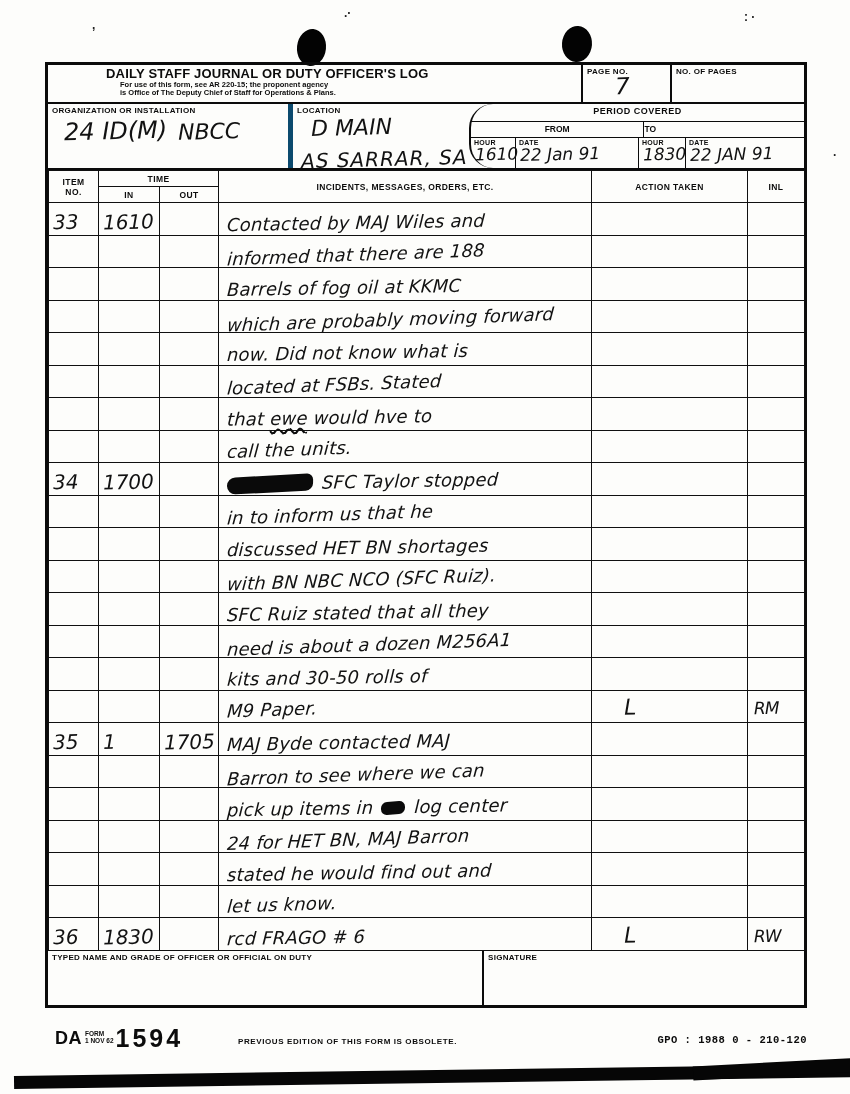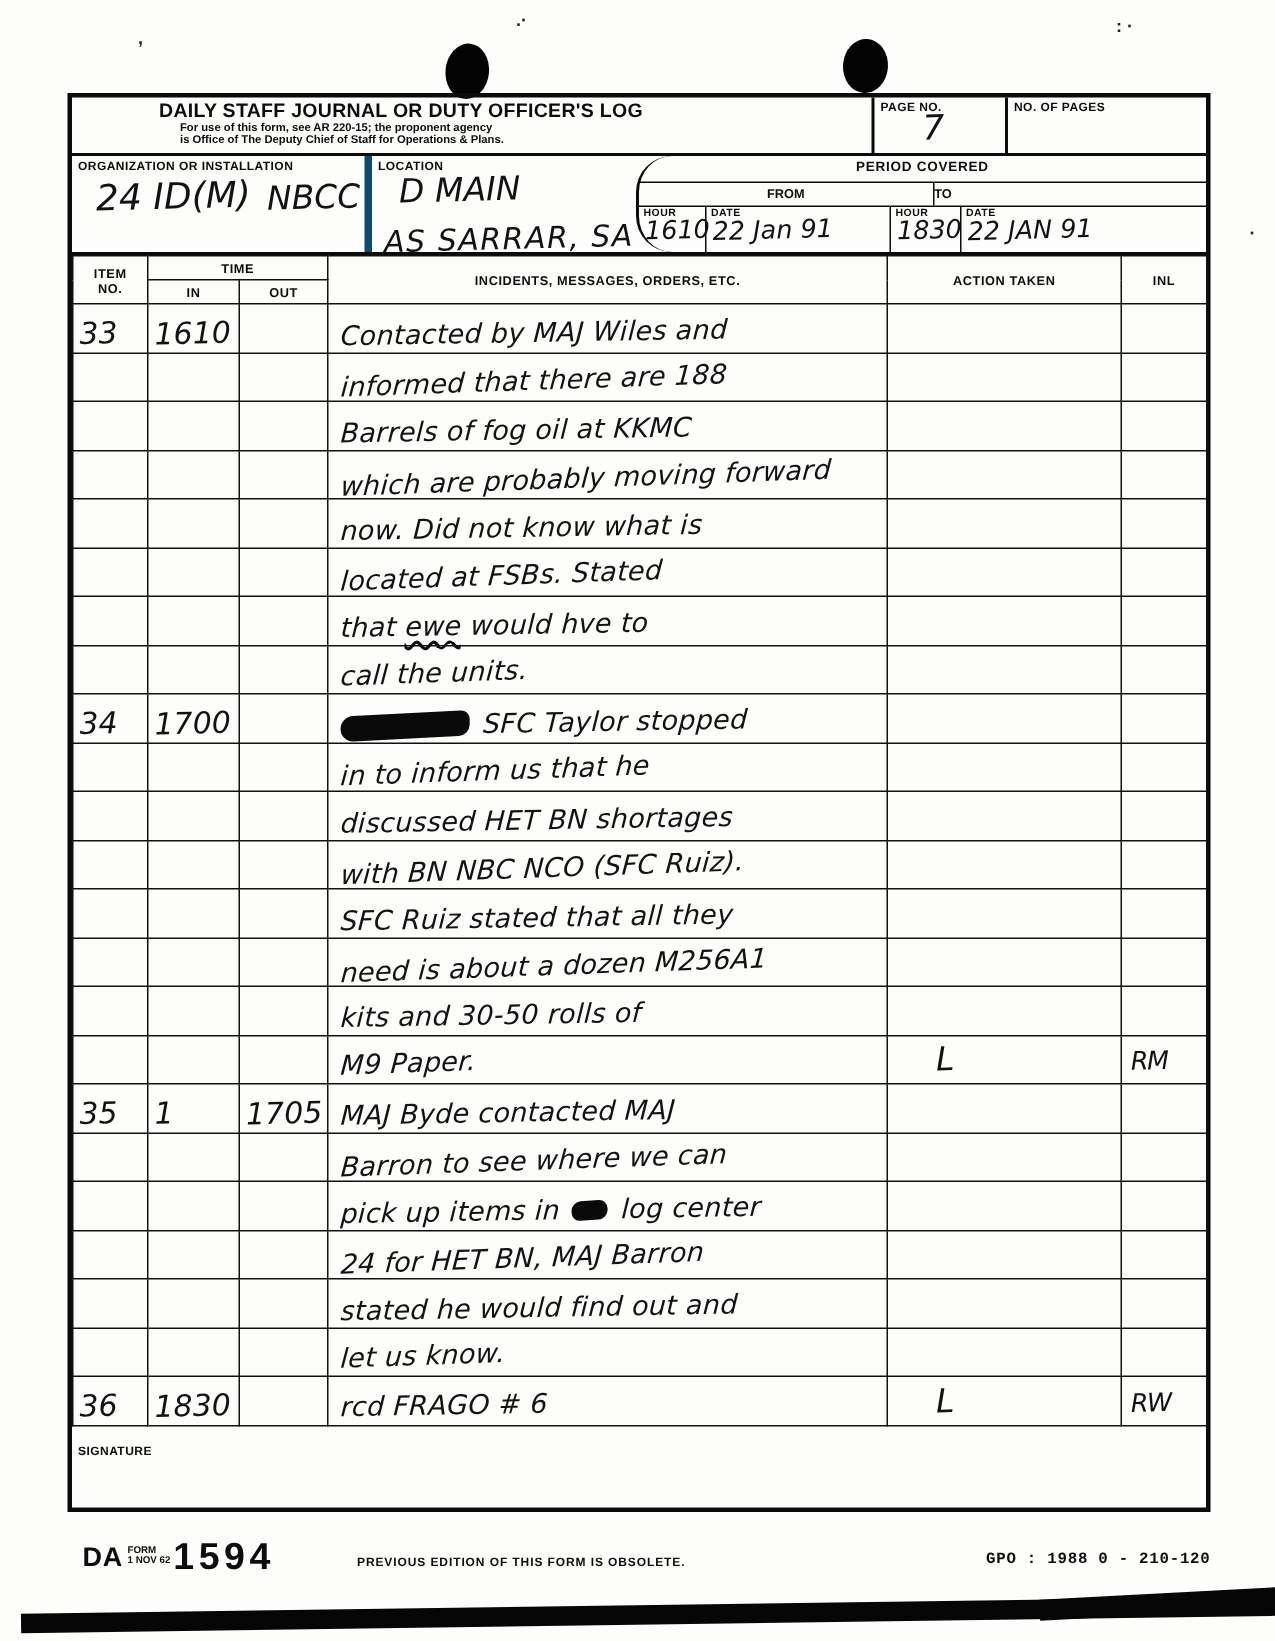--- a/index.html
+++ b/index.html
@@ -21,21 +21,21 @@
   .title-cell{flex:1;padding:2px 0 0 58px;box-sizing:border-box;}
   .form-title{font-size:13px;font-weight:bold;letter-spacing:0.2px;line-height:14px;white-space:nowrap;}
   .form-sub{font-size:7.5px;font-weight:bold;line-height:8.2px;margin-left:14px;white-space:nowrap;}
   .pageno-cell{width:89px;border-left:2px solid #0b0b0b;box-sizing:border-box;padding:2px 0 0 4px;}
   .nop-cell{width:134px;border-left:2px solid #0b0b0b;box-sizing:border-box;padding:2px 0 0 4px;}
   .boxlabel{font-size:8px;font-weight:bold;letter-spacing:0.3px;white-space:nowrap;}
   .pageno-val{font-size:23px;margin:-3px 0 0 28px;}
 
   
   .hrow2{display:flex;border-bottom:2px solid #0b0b0b;height:64px;}
-  .org-cell{width:195px;box-sizing:border-box;padding:2px 0 0 4px;}
+  .org-cell{width:240px;box-sizing:border-box;padding:2px 0 0 4px;}
   .loc-cell{width:181px;border-left:5px solid #0c4a6e;box-sizing:border-box;padding:2px 0 0 4px;}
   .period-cell{flex:1;border-left:2px solid #0b0b0b;display:flex;flex-direction:column;border-radius:24px;}
   .p-label{height:15px;border-bottom:1.5px solid #0b0b0b;text-align:center;font-size:9px;font-weight:bold;padding-top:2px;letter-spacing:0.5px;}
   .p-fromto{display:flex;height:15px;border-bottom:1.5px solid #0b0b0b;}
   .p-from{flex:1.08;border-right:1.5px solid #0b0b0b;text-align:center;font-size:8.5px;font-weight:bold;padding-top:2px;}
   .p-to{flex:1;text-align:left;font-size:8.5px;font-weight:bold;padding-top:2px;}
   .p-values{display:flex;flex:1;}
   .p-vcell{box-sizing:border-box;padding:1px 0 0 3px;position:relative;}
   .p-vcell .boxlabel{font-size:7px;}
   .w-fh{width:45px;border-right:1.5px solid #0b0b0b;}
@@ -68,21 +68,21 @@
   tr:nth-child(odd) .t{transform:rotate(-1deg) skewX(-4deg);}
   tr:nth-child(even) .t{transform:rotate(-2deg) skewX(-6deg);}
   .squig{text-decoration:underline wavy 1.5px #0c0c0c;text-underline-offset:3px;}
   .blob{display:inline-block;background:#0a0a0a;vertical-align:middle;}
   .blob.big{width:86px;height:17px;border-radius:9px 7px 8px 10px;transform:rotate(-2deg);margin:0 9px 2px 0;}
   .blob.sm{width:24px;height:13px;border-radius:6px;transform:rotate(-3deg);margin:0 3px 2px 2px;}
 
   
   .sig-row{display:flex;height:54px;}
   .sig-left{width:436px;border-right:2px solid #0b0b0b;box-sizing:border-box;padding:2px 0 0 4px;}
-  .sig-right{flex:1;padding:12px 0 0 4px;}
+  .sig-right{flex:1;padding:2px 0 0 4px;}
 
   
   .footer{position:absolute;left:55px;top:1026px;width:752px;}
   .da-block{position:absolute;left:0;top:0;display:flex;align-items:flex-start;}
   .da-big{font-size:18px;font-weight:bold;letter-spacing:0.5px;line-height:24px;}
   .da-mini{display:flex;flex-direction:column;margin:4px 2px 0 3px;}
   .da-mini span{font-size:6.5px;font-weight:bold;line-height:7px;white-space:nowrap;}
   .da-num{font-size:25px;font-weight:bold;letter-spacing:3px;line-height:24px;}
   .prev-ed{position:absolute;left:183px;top:11px;font-size:8px;font-weight:bold;letter-spacing:0.6px;}
   .gpo{position:absolute;right:0;top:8px;font-size:10.5px;font-weight:bold;font-family:"Liberation Mono",monospace;letter-spacing:0.5px;}
@@ -362,20 +362,23 @@
             <td class="c-in"><span class="hw n">1830</span></td>
             <td class="c-out"></td>
             <td class="c-text"><span class="hw t">rcd  FRAGO # 6</span></td>
             <td class="c-act"><span class="hw act-hw">L</span></td>
             <td class="c-inl"><span class="hw inl-hw">RW</span></td>
           </tr>
         </tbody>
     </table>
 
     <div class="sig-row">
+      <div class="sig-left">
+        <div class="boxlabel">TYPED NAME AND GRADE OF OFFICER OR OFFICIAL ON DUTY</div>
+      </div>
       <div class="sig-right">
         <div class="boxlabel">SIGNATURE</div>
       </div>
     </div>
   </div>
 
   <div class="footer">
     <div class="da-block">
       <span class="da-big">DA</span>
       <span class="da-mini">

